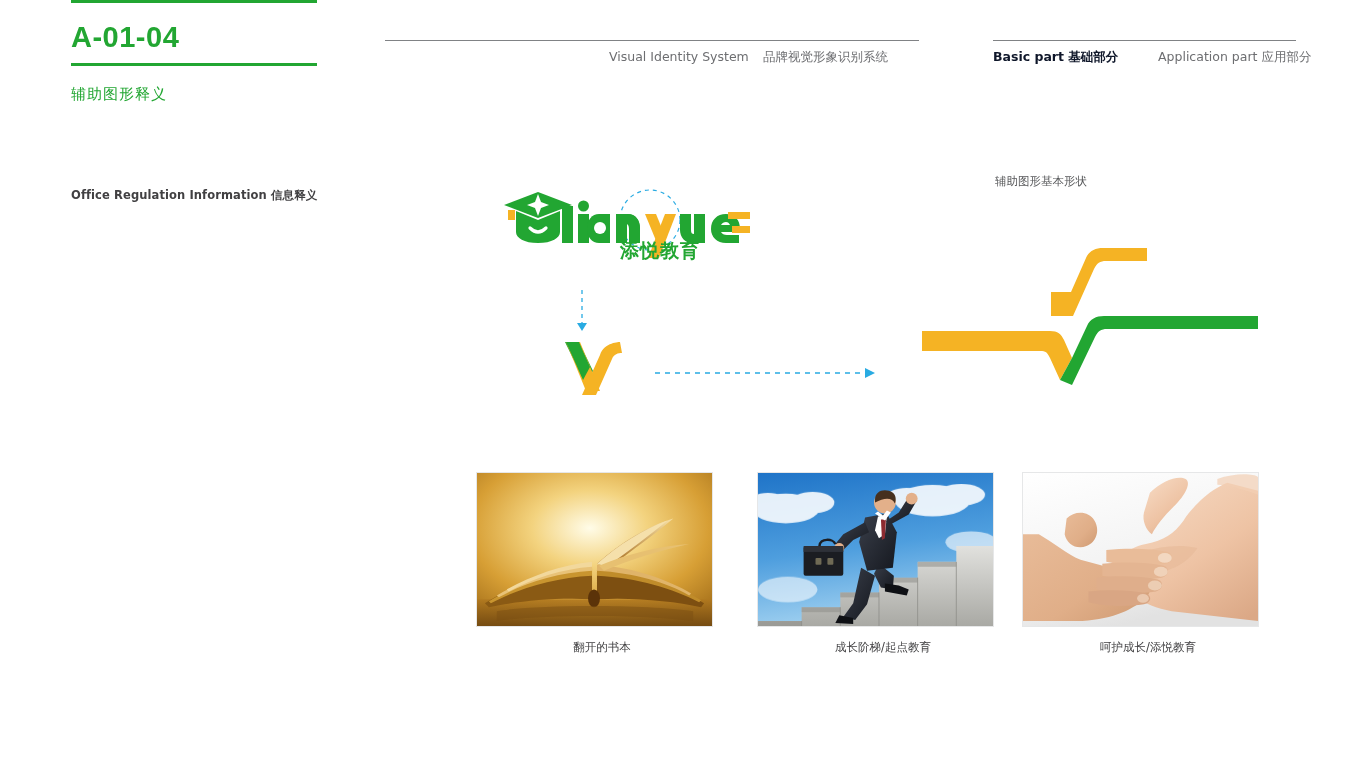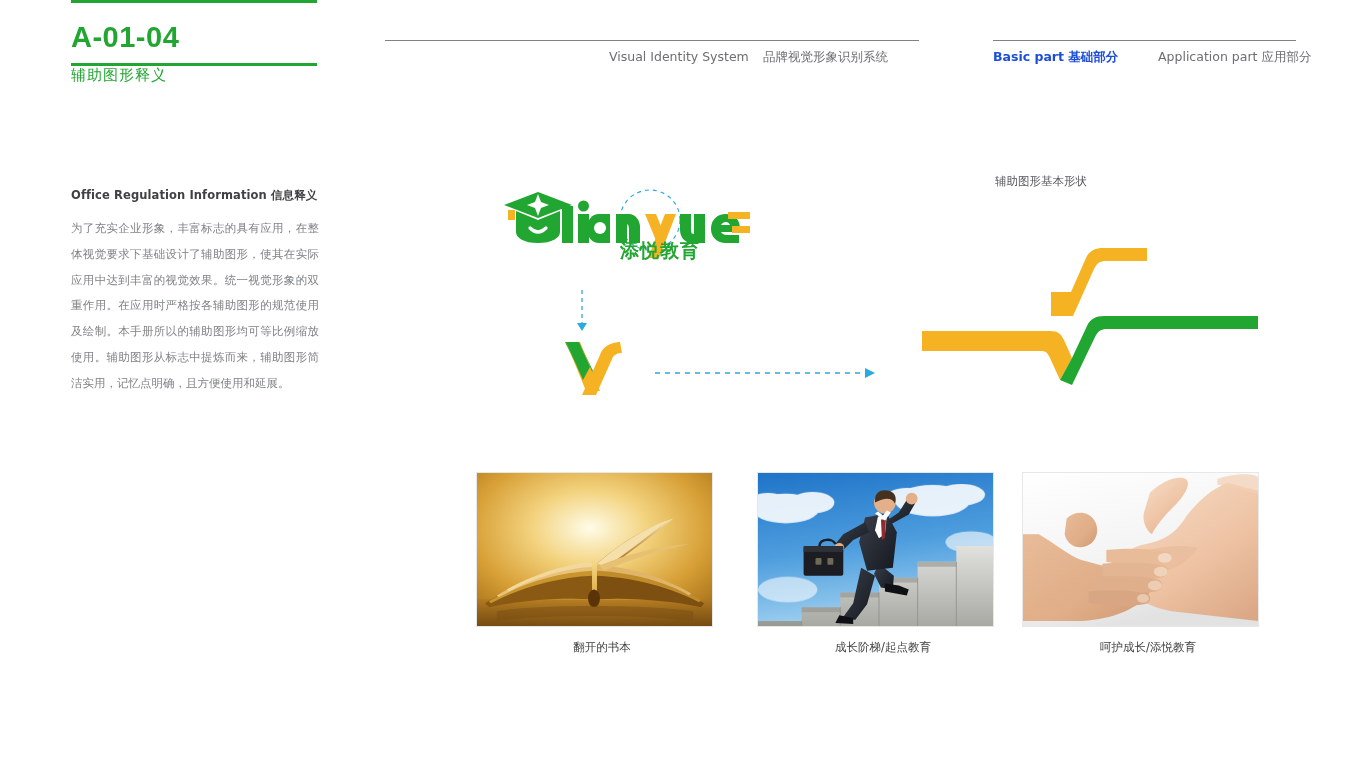--- a/index.html
+++ b/index.html
@@ -34,20 +34,21 @@
     font-weight: bold;
     color: #22a632;
     letter-spacing: 0.5px;
     line-height: 1;
     padding: 20px 0 11px 0;
     font-family: "Liberation Sans", sans-serif;
   }
   #section-title {
     font-size: 15px;
     color: #22a632;
+    padding-top: 19px;
     letter-spacing: 1px;
     font-family: "DejaVu Sans", "Liberation Sans", sans-serif;
   }
   #info-block {
     position: absolute;
     top: 188px;
     left: 0;
     width: 248px;
   }
   .block-heading {
@@ -105,21 +106,21 @@
   .header-label {
     position: absolute;
     top: 49px;
     font-size: 12.5px;
     color: #6d6e71;
     white-space: nowrap;
     font-family: "DejaVu Sans", "Liberation Sans", sans-serif;
   }
   #hdr-vis { left: 609px; }
   #hdr-vis-cn { left: 763px; }
-  #hdr-basic { left: 993px; color: #1d4ed8; font-weight: bold; }
+  #hdr-basic { left: 993px; color: #0f172a; font-weight: bold; }
   #hdr-app { left: 1146px; margin-left: 12px; }
 
   
   #logo-area {
     position: absolute;
     left: 500px;
     top: 186px;
     width: 250px;
     height: 72px;
   }
@@ -205,21 +206,20 @@
   <div class="rule-green"></div>
 
   <div id="page-code">A-01-04</div>
 
   <div class="rule-green"></div>
 
   <div id="section-title">辅助图形释义</div>
 
   <div id="info-block">
     <div class="block-heading">Office Regulation Information  信息释义</div>
-    <div class="block-body">为了充实企业形象，丰富标志的具有应用，在整体视觉要求下基础设计了辅助图形，使其在实际应用中达到丰富的视觉效果。统一视觉形象的双重作用。在应用时严格按各辅助图形的规范使用及绘制。本手册所以的辅助图形均可等比例缩放使用。辅助图形从标志中提炼而来，辅助图形简洁实用，记忆点明确，且方便使用和延展。</div>
   </div>
 
 
 </div>
 
 <div id="header-rule-left"></div>
 <div id="header-rule-right"></div>
 
 <div class="header-label" id="hdr-vis">Visual Identity System</div>
 <div class="header-label" id="hdr-vis-cn">品牌视觉形象识别系统</div>

